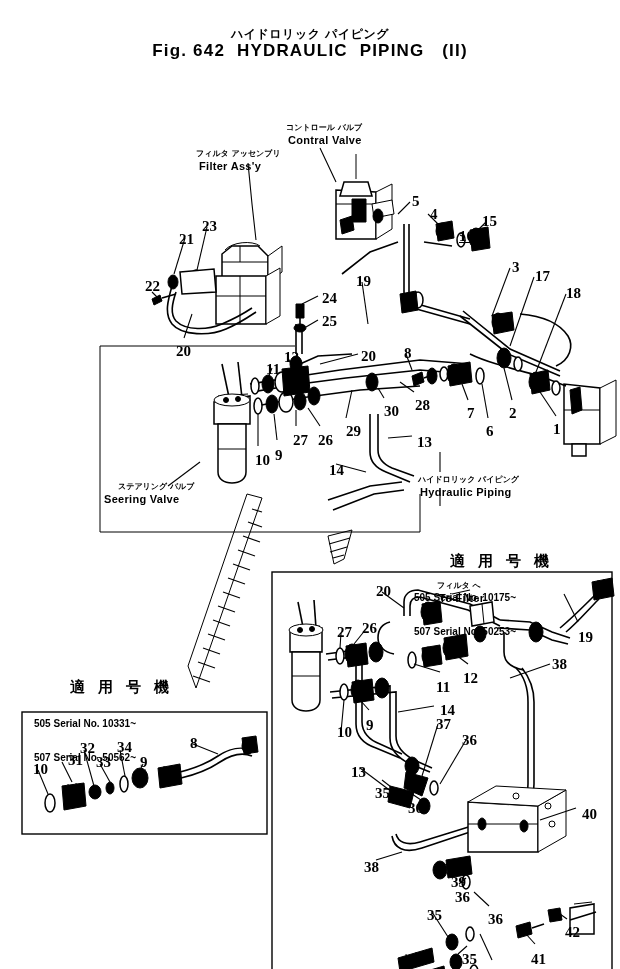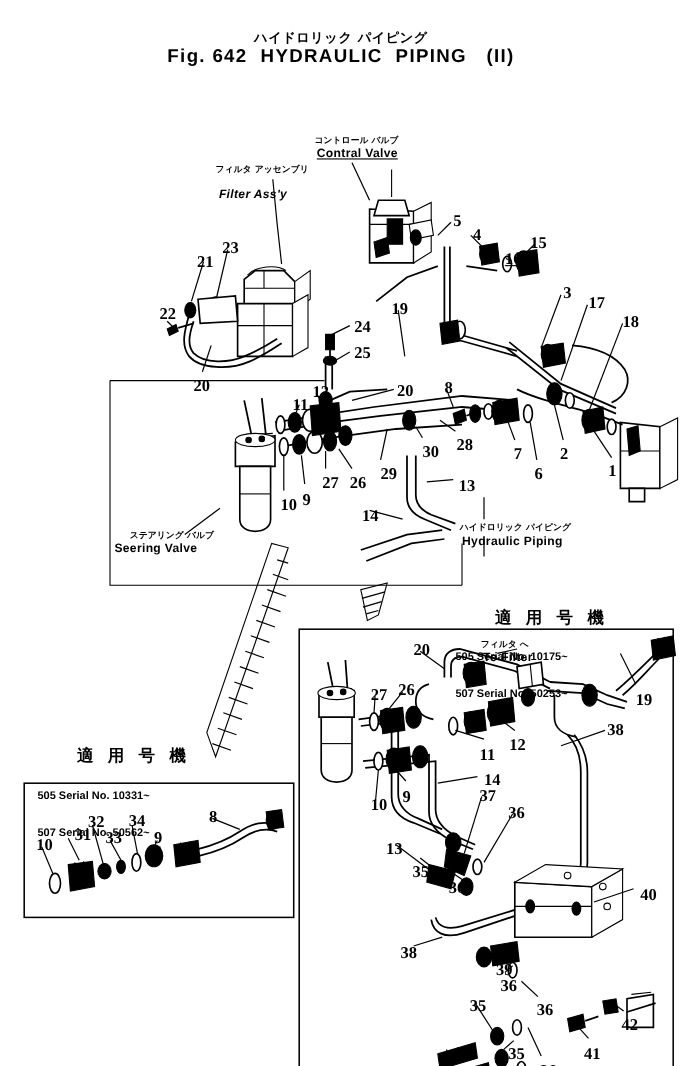--- a/index.html
+++ b/index.html
@@ -390,25 +390,25 @@
       <path class="lead" d="M467 922 L458 930"></path>
       <path class="lead" d="M492 936 L480 910"></path>
       <path class="lead" d="M535 920 L526 910"></path>
       <path class="lead" d="M567 895 L560 890"></path>
     </g>
 
   </svg>
 
   <div>
     <div class="t lbl-jp" style="left:196px;top:126px;text-align:right;">フィルタ アッセンブリ</div>
-    <div class="t lbl-en" style="left:199px;top:148px;font-style:italic;">Filter Ass'y</div>
+    <div class="t lbl-en" style="left:199px;top:137px;">Filter Ass'y</div>
   </div>
   <div>
     <div class="t lbl-jp" style="left:286px;top:100px;">コントロール バルブ</div>
-    <div class="t lbl-en" style="left:288px;top:111px;text-decoration:underline;">Contral Valve</div>
+    <div class="t lbl-en" style="left:288px;top:111px;">Contral Valve</div>
   </div>
   <div>
     <div class="t lbl-jp" style="left:118px;top:459px;">ステアリング バルブ</div>
     <div class="t lbl-en" style="left:104px;top:470px;">Seering Valve</div>
   </div>
   <div>
     <div class="t lbl-jp" style="left:418px;top:452px;">ハイドロリック パイピング</div>
     <div class="t lbl-en" style="left:420px;top:463px;">Hydraulic Piping</div>
   </div>
   <div>

